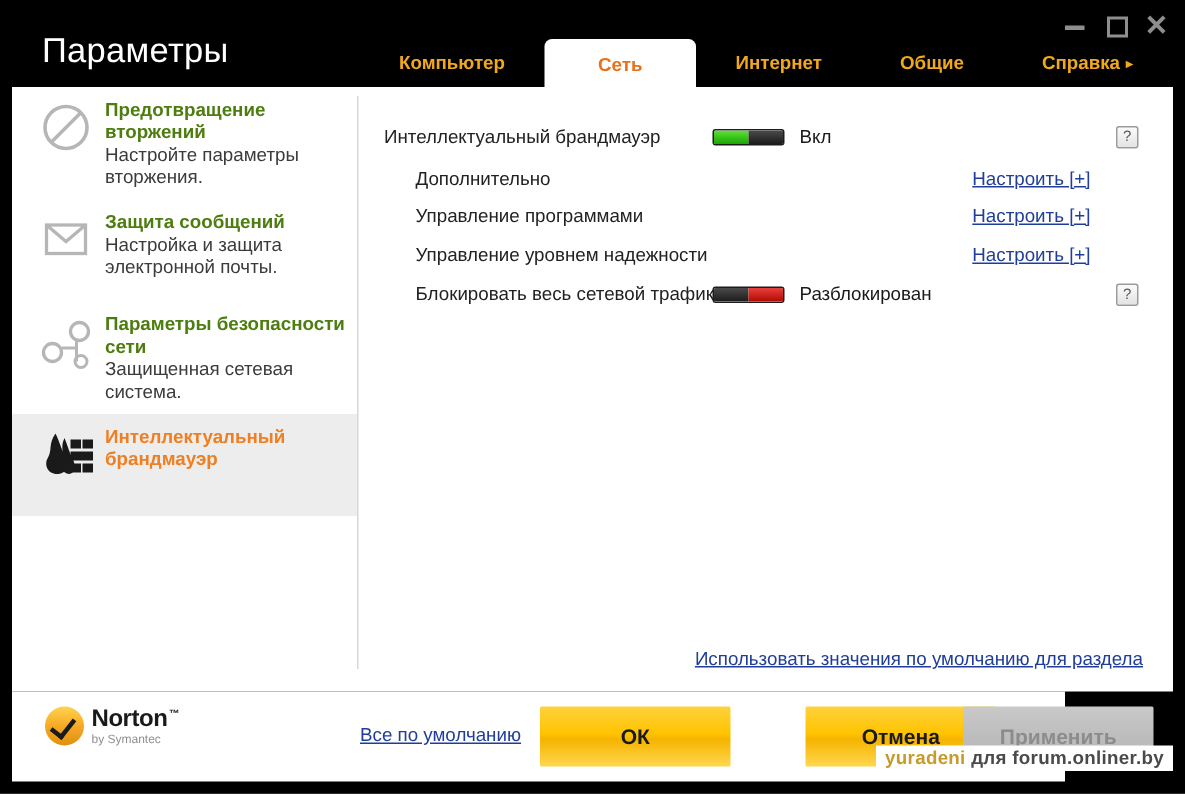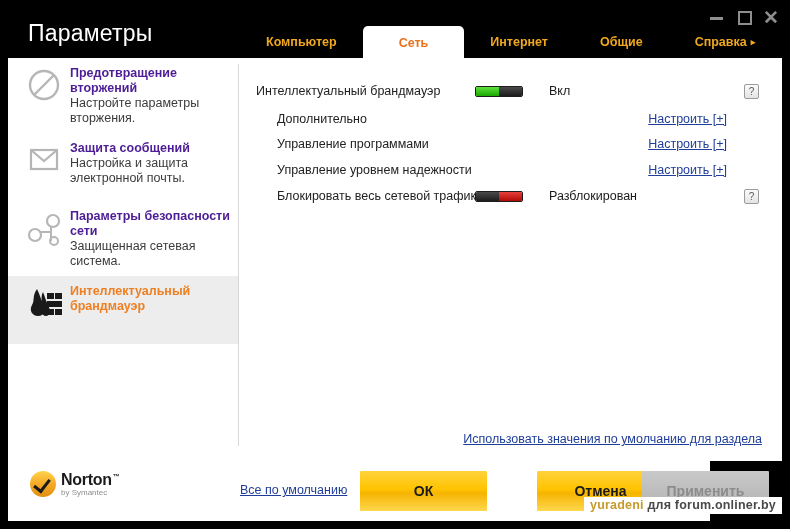--- a/index.html
+++ b/index.html
@@ -168,21 +168,21 @@
     justify-content: center;
     padding-top: 2px;
   }
   .side-text {
     flex: 1 1 auto;
     padding-top: 1px;
   }
   .side-title {
     font-size: 12.5px;
     font-weight: bold;
-    color: #4c1d95;
+    color: #4d7c0f;
     line-height: 15px;
   }
   .side-item.selected .side-title {
     color: #ee7f22;
   }
   .side-desc {
     font-size: 12.5px;
     color: #3b3b3b;
     line-height: 15px;
     font-weight: normal;
@@ -237,21 +237,21 @@
     width: 50%;
     background: linear-gradient(to bottom, #4a4a4a, #1c1c1c);
   }
   .toggle.off .half.b {
     width: 50%;
     background: linear-gradient(to bottom, #e8403a, #b00a06);
   }
 
   .toggle-state {
     position: absolute;
-    left: 310px;
+    left: 294px;
     font-size: 12.5px;
     color: #1a1a1a;
     white-space: nowrap;
   }
 
   .config-link {
     position: absolute;
     right: 55px;
     font-size: 12.5px;
     color: #1f3d99;

